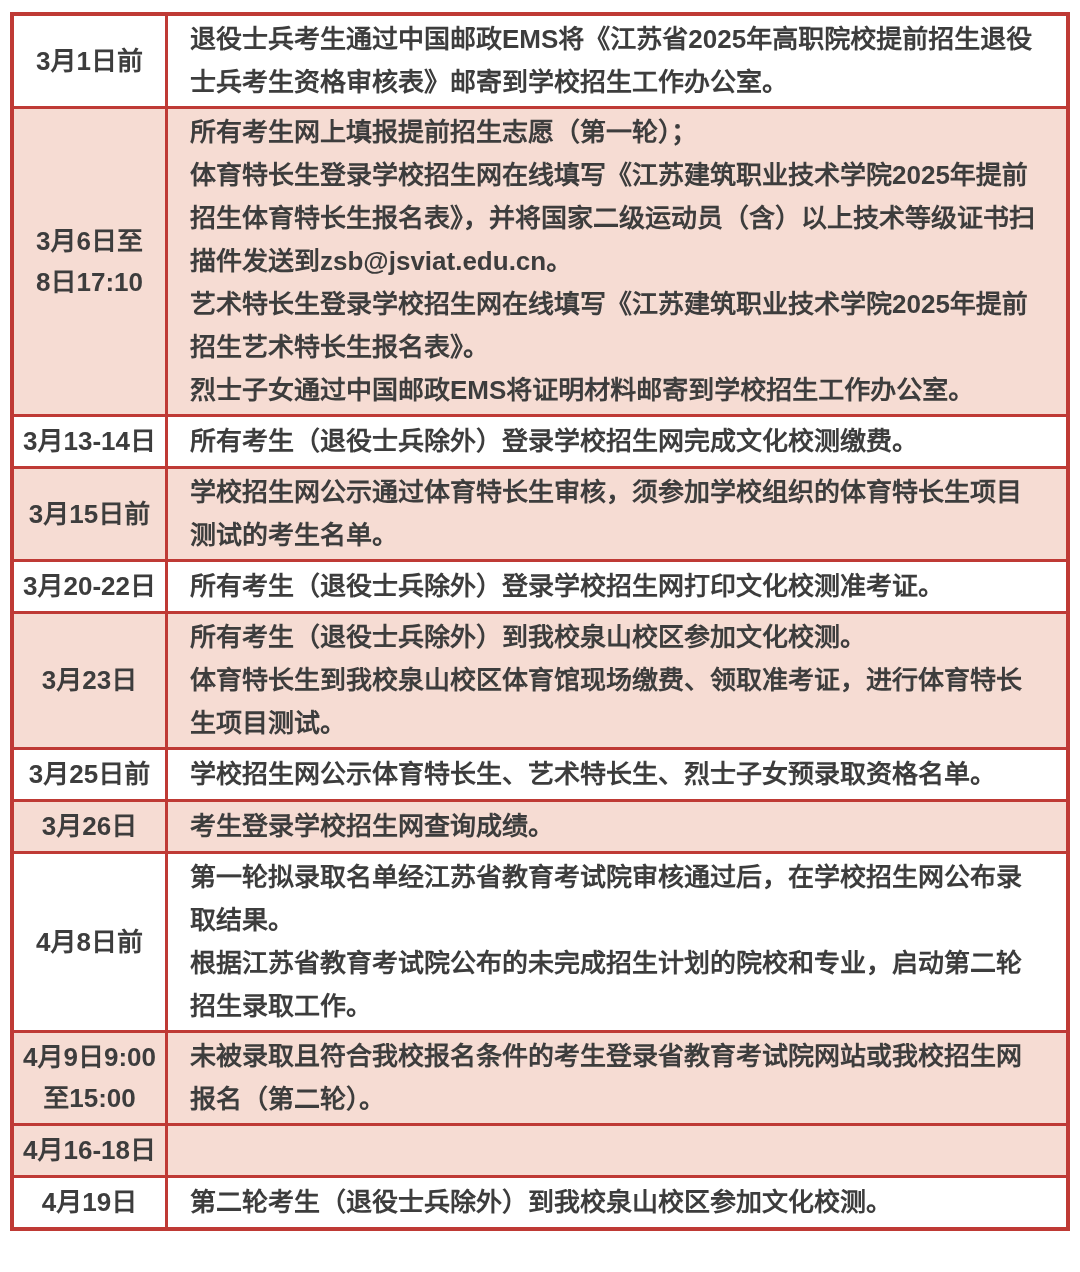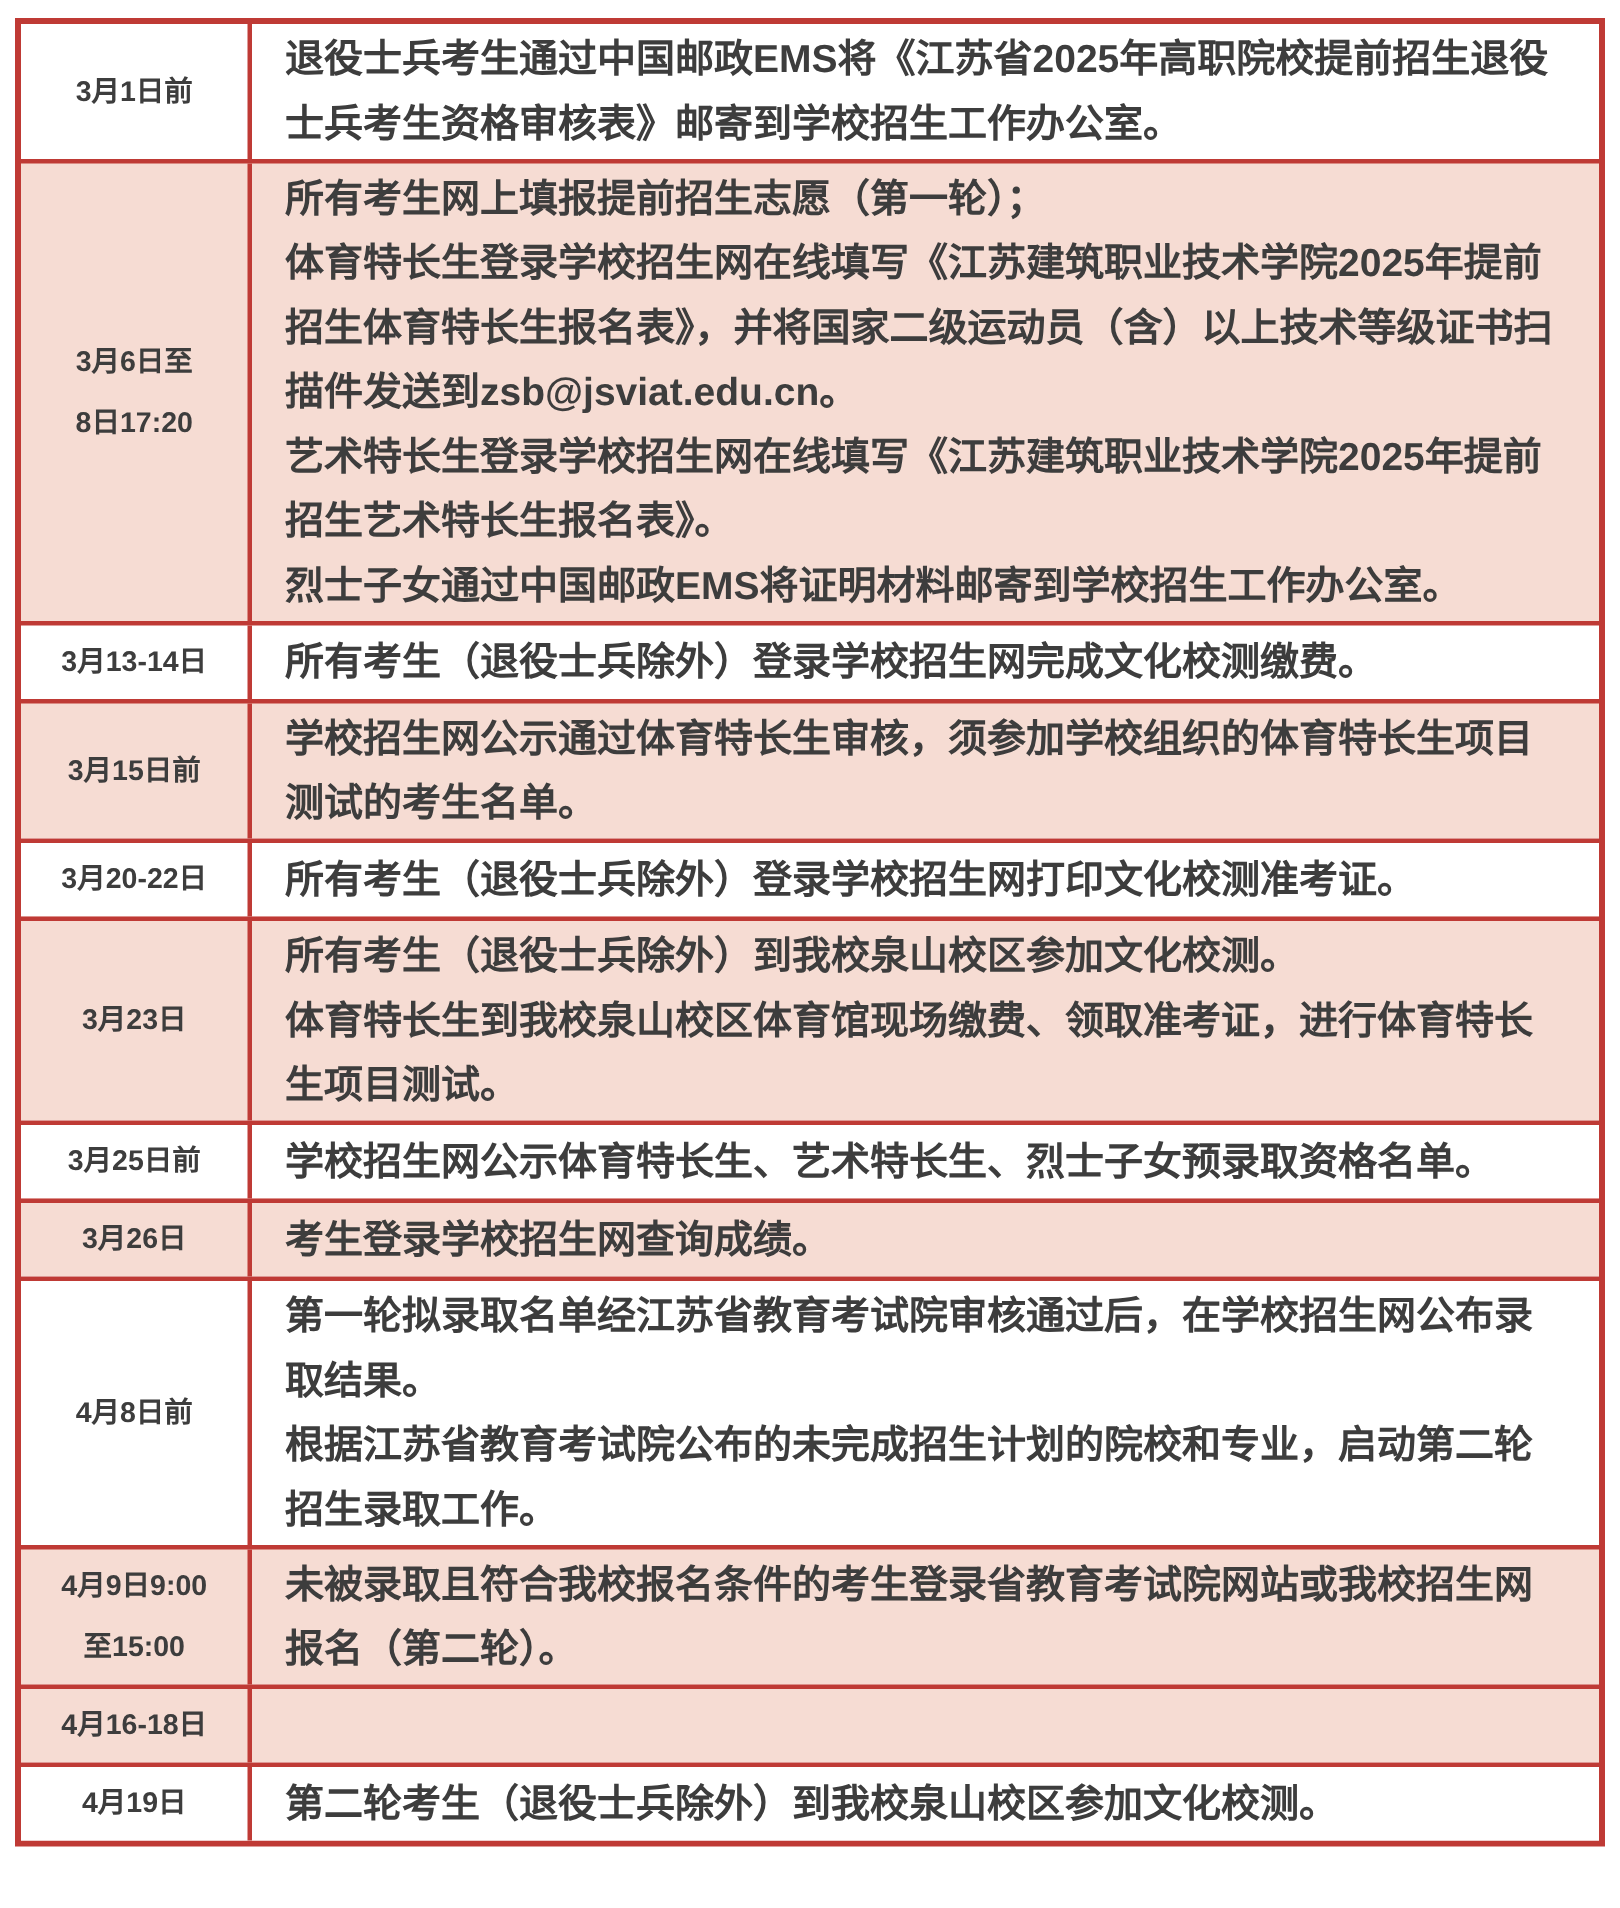--- a/index.html
+++ b/index.html
@@ -34,21 +34,21 @@
   }
   .table-row.base{ background:var(--white); }
   .table-row.alt{ background:var(--pink); }
   .date-cell{
     flex:0 0 154px;
     border-right:3px solid var(--border-color);
     display:flex;
     align-items:center;
     justify-content:center;
     text-align:center;
-    font-size:19px;
+    font-size:26px;
     font-weight:600;
     line-height:41px;
     padding:4px 4px;
     white-space:pre-line;
   }
   .content-cell{
     flex:1 1 auto;
     display:flex;
     flex-direction:column;
     justify-content:center;
@@ -69,21 +69,21 @@
   <div class="schedule-table">
   <div class="table-row base">
     <div class="date-cell">3月1日前</div>
     <div class="content-cell">
           <p>退役士兵考生通过中国邮政EMS将《江苏省2025年高职院校提前招生退役士兵考生资格审核表》邮寄到学校招生工作办公室。</p>
         </div>
   </div>
 
   <div class="table-row alt">
     <div class="date-cell">3月6日至
-8日17:20</div>
+8日17:10</div>
     <div class="content-cell">
           <p>所有考生网上填报提前招生志愿（第一轮）；</p>
           <p>体育特长生登录学校招生网在线填写《江苏建筑职业技术学院2025年提前招生体育特长生报名表》，并将国家二级运动员（含）以上技术等级证书扫描件发送到zsb@jsviat.edu.cn。</p>
           <p>艺术特长生登录学校招生网在线填写《江苏建筑职业技术学院2025年提前招生艺术特长生报名表》。</p>
           <p>烈士子女通过中国邮政EMS将证明材料邮寄到学校招生工作办公室。</p>
         </div>
   </div>
 
   <div class="table-row base">
     <div class="date-cell">3月13-14日</div>

